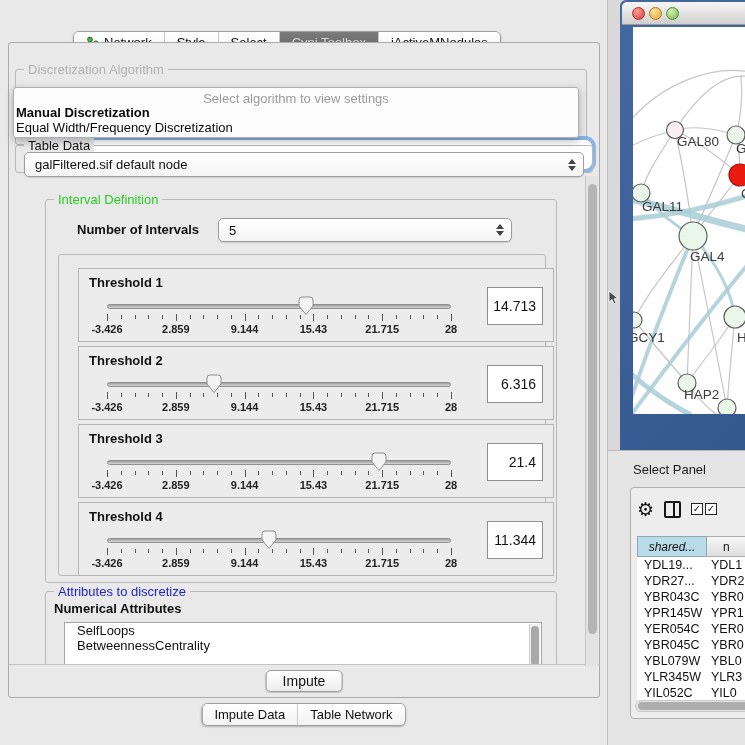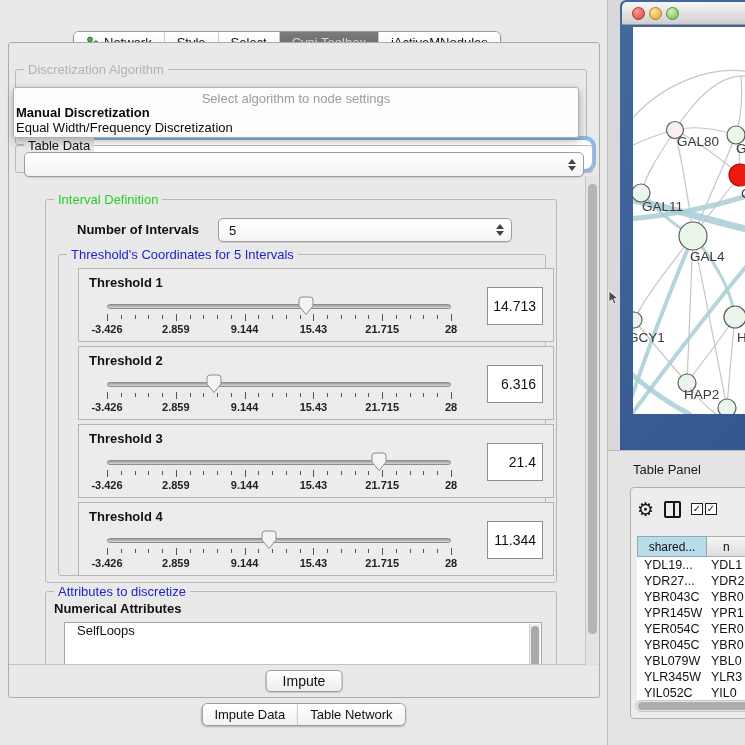--- a/index.html
+++ b/index.html
@@ -82,21 +82,21 @@
   .tp-section{position:absolute;left:608px;top:450px;width:137px;height:295px;background:#e4e4e4;border-top:1px solid #b9b9b9;}
   .tp-title{position:absolute;left:25px;top:11px;font-size:13px;color:#1a1a1a;}
   .tp-panel{position:absolute;left:22px;top:36px;width:130px;height:232px;background:#ededed;border:1px solid #b0b0b0;border-radius:4px;}
   .tp-toolbar{position:absolute;left:6px;top:6px;height:30px;display:flex;align-items:center;gap:10px;}
   .gear{font-size:19px;color:#141414;line-height:19px;}
   .cols-icon{width:17px;height:17px;border:2px solid #141414;border-radius:2px;position:relative;}
   .cols-icon:before{content:"";position:absolute;left:50%;top:0;bottom:0;width:2px;background:#141414;}
   .cbx{width:12px;height:12px;border:1.5px solid #222;background:#fff;font-size:10px;line-height:10px;color:#111;text-align:center;}
   .tp-table{position:absolute;left:6px;top:48px;right:0;bottom:18px;overflow:hidden;background:#fff;}
   .tp-head{display:flex;height:21px;font-size:12px;color:#111;}
-  .tp-head .h1{width:70px;background:#b9dcea;border:1px solid #8fa9b4;display:flex;align-items:center;justify-content:center;}
+  .tp-head .h1{width:70px;background:#b9dcea;border:1px solid #8fa9b4;display:flex;align-items:center;justify-content:center;font-style:italic;}
   .tp-head .h2{flex:1;background:linear-gradient(#f6f6f6,#dedede);border:1px solid #adadad;border-left:none;display:flex;align-items:center;padding-left:16px;}
   .tp-row{display:flex;height:16px;font-size:12.5px;color:#111;align-items:center;}
   .tp-row .c1{width:70px;padding-left:7px;white-space:nowrap;overflow:hidden;}
   .tp-row .c2{flex:1;padding-left:4px;white-space:nowrap;overflow:hidden;}
   .tp-hscroll{position:absolute;left:4px;bottom:6px;right:2px;height:12px;background:#e6e6e6;border:1px solid #c8c8c8;border-radius:6px;}
   .tp-hscroll i{position:absolute;left:2px;top:1px;width:96%;height:8px;background:#adadad;border-radius:4px;}
 
   .cursor{position:absolute;left:608px;top:290px;z-index:40;}
   .bold{font-weight:bold;}
 </style>
@@ -133,51 +133,51 @@
       </div>
 
     <div class="content-panel">
 
       <div class="group" style="left:6px;top:26px;width:572px;height:76px;">
         <span class="group-label lbl-faded">Discretization Algorithm</span>
       </div>
       <div class="ghost-combo"></div>
 
       <div class="popup">
-        <div class="ghost-text">Select algorithm to node settings</div>
+        <div class="ghost-text">Select algorithm to view settings</div>
         <div id="popup-items">
             <div class="opt bold" style="top: 17px;">Manual Discretization</div>
             <div class="opt" style="top: 32px;">Equal Width/Frequency Discretization</div>
           </div>
       </div>
 
       <div class="group" style="left:6px;top:102px;width:578px;height:28px;">
         <span class="group-label" style="color:#111;">Table Data</span>
         <div class="combo" style="left:8px;top:6px;width:560px;height:25px;">
+          <span>galFiltered.sif default node</span>
           <span class="stepper">
               <i class="up"></i>
               <i class="dn"></i>
             </span>
         </div>
       </div>
 
       <div class="group" style="left:36px;top:156px;width:512px;height:384px;">
         <span class="group-label lbl-green">Interval Definition</span>
 
         <span class="bold" style="position:absolute;left:31px;top:22px;font-size:13px;color:#111;">Number of Intervals</span>
         <div class="combo" style="left:172px;top:18px;width:294px;height:24px;">
           <span>5</span>
           <span class="stepper">
               <i class="up"></i>
               <i class="dn"></i>
             </span>
         </div>
 
         <div class="group" style="left:12px;top:54px;width:488px;height:322px;">
-          <span class="group-label lbl-blue">Threshold's Coordinates for 5 Intervals</span>
           <div id="threshold-rows" style="position:absolute;left:5px;top:13px;padding-left:14px;">
               <div class="t-box">
                 <div class="t-title">Threshold 1</div>
                 <div class="t-track"></div>
                 <div class="tick major" style="left: 28px;"></div>
                 <div class="tick minor" style="left: 41.76px;"></div>
                 <div class="tick minor" style="left: 55.52px;"></div>
                 <div class="tick minor" style="left: 69.28px;"></div>
                 <div class="tick minor" style="left: 83.04px;"></div>
                 <div class="tick major" style="left: 96.8px;"></div>
@@ -335,20 +335,21 @@
             </div>
         </div>
       </div>
 
       <div class="group" style="left:36px;top:548px;width:512px;height:75px;">
         <span class="group-label lbl-blue">Attributes to discretize</span>
         <span class="bold" style="position:absolute;left:8px;top:9px;font-size:13px;color:#111;">Numerical Attributes</span>
         <div class="attr-list">
           <div id="attr-items">
               <div class="attr-item">SelfLoops</div>
+              <div class="attr-item">BetweennessCentrality</div>
             </div>
           <div class="attr-scroll">
               <i></i>
             </div>
         </div>
       </div>
 
       <div class="apply-bar">
         <button class="apply-btn">Impute</button>
       </div>
@@ -416,21 +417,21 @@
           <text x="9" y="184" font-size="13.5" fill="#3a3a3a" font-family="&quot;Liberation Sans&quot;, sans-serif">GAL11</text>
           <text x="57" y="234" font-size="13.5" fill="#3a3a3a" font-family="&quot;Liberation Sans&quot;, sans-serif">GAL4</text>
           <text x="-5" y="315" font-size="13.5" fill="#3a3a3a" font-family="&quot;Liberation Sans&quot;, sans-serif">GCY1</text>
           <text x="104" y="315" font-size="13.5" fill="#3a3a3a" font-family="&quot;Liberation Sans&quot;, sans-serif">H</text>
           <text x="51" y="372" font-size="13.5" fill="#3a3a3a" font-family="&quot;Liberation Sans&quot;, sans-serif">HAP2</text>
         </svg>
     </div>
   </div>
 
   <div class="tp-section">
-    <span class="tp-title">Table Panel</span>
+    <span class="tp-title">Select Panel</span>
     <div class="tp-panel">
       <div class="tp-toolbar">
         <span class="gear">⚙</span>
         <span class="cols-icon"></span>
         <span style="display:flex;gap:2px;">
           <span class="cbx">✓</span>
           <span class="cbx">✓</span>
         </span>
       </div>
       <div class="tp-table">

